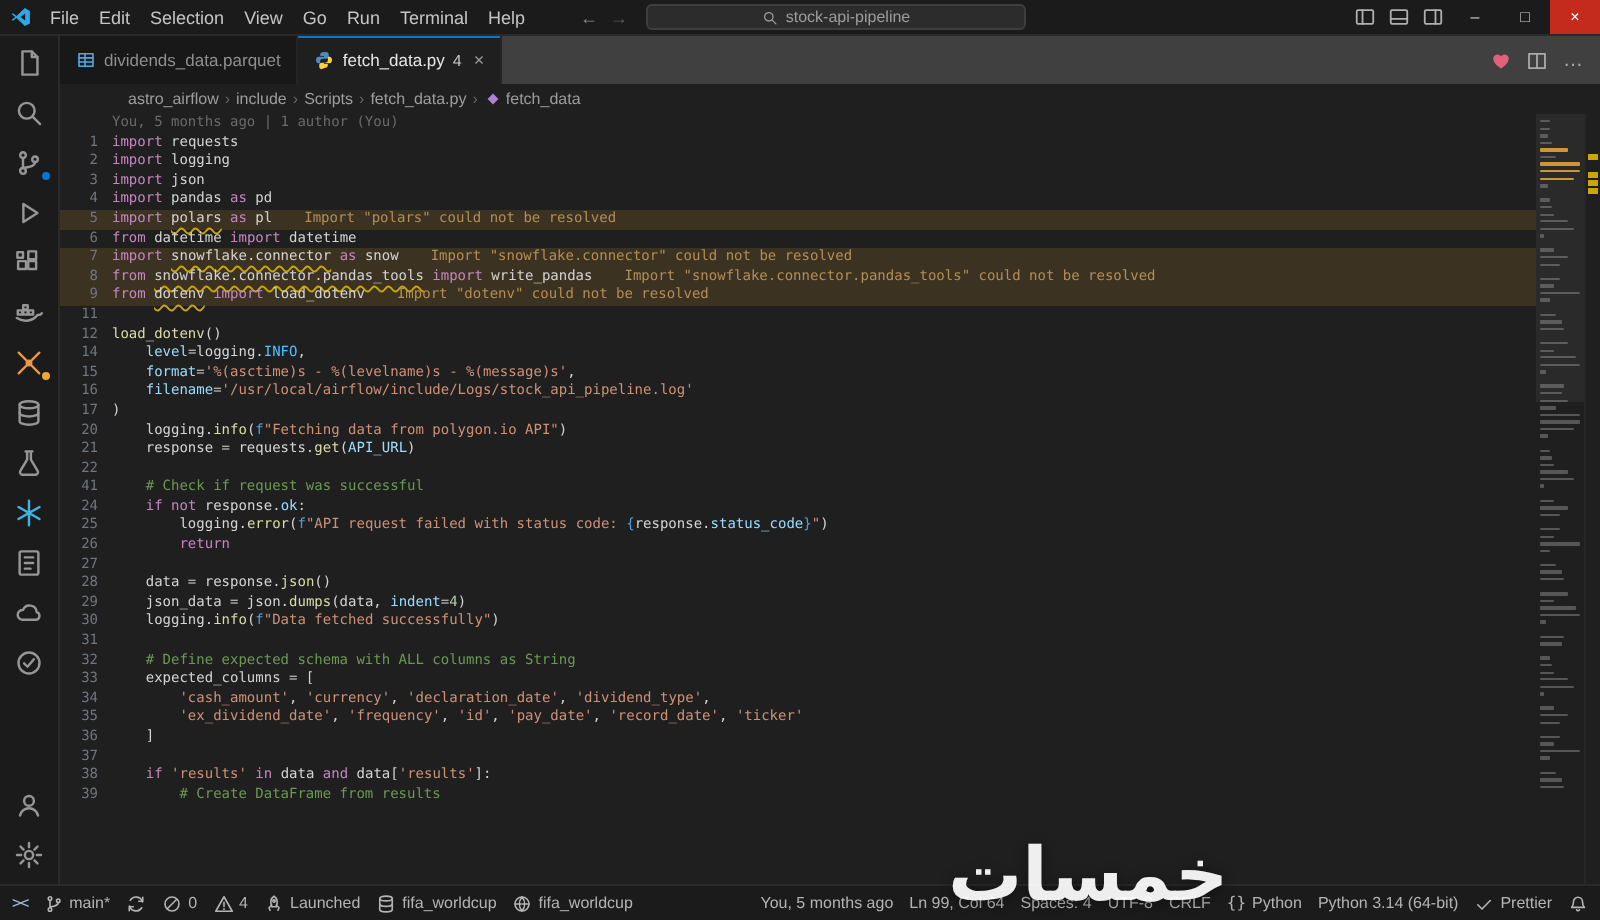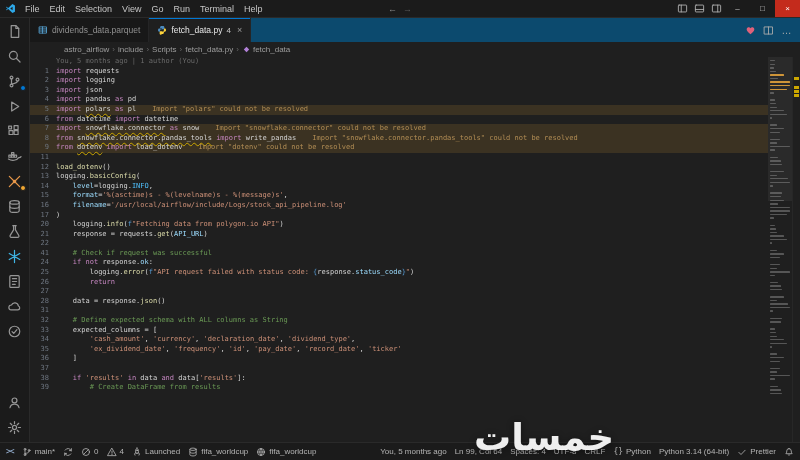--- a/index.html
+++ b/index.html
@@ -29,21 +29,21 @@
   .ab-item{width:30px;height:25px;display:flex;align-items:center;justify-content:center;color:#969696;position:relative;}
   .ab-item .icn{width:15px;height:15px;}
   .ab-badge{position:absolute;right:4px;bottom:3px;width:6px;height:6px;border-radius:50%;border:1px solid #1b1b1b;}
   .ab-badge.blue{background:#0078d4;}
   .ab-badge.orange{background:#f0a732;}
   .ab-bottom{margin-top:auto;margin-bottom:2px;display:flex;flex-direction:column;align-items:center;}
 
   .editor-col{flex:1;display:flex;flex-direction:column;min-width:0;}
 
   
-  .tabbar{height:24px;flex:none;background:#0c4a6e;display:flex;align-items:stretch;}
+  .tabbar{height:24px;flex:none;background:#404040;display:flex;align-items:stretch;}
   .tab{display:flex;align-items:center;gap:4px;padding:0 8px;font-size:8.5px;color:#8f8f8f;background:#181818;border-right:1px solid #252526;position:relative;white-space:nowrap;}
   .tab .icn{width:10px;height:10px;}
   .tab.active{background:#1f1f1f;color:#e6e6e6;}
   .tab.active::before{content:'';position:absolute;top:0;left:0;right:0;height:1px;background:#0078d4;}
   .tab-badge{color:#c8c8c8;font-size:8px;}
   .tab-close{color:#9a9a9a;font-size:9px;margin-left:2px;}
   .editor-actions{margin-left:auto;display:flex;align-items:center;gap:1px;padding-right:5px;}
   .ea{width:17px;height:17px;display:flex;align-items:center;justify-content:center;color:#ababab;font-size:10px;}
   .ea .icn,.ea svg{width:11px;height:11px;}
 
@@ -106,20 +106,29 @@
         <span class="menu-item">Selection</span>
         <span class="menu-item">View</span>
         <span class="menu-item">Go</span>
         <span class="menu-item">Run</span>
         <span class="menu-item">Terminal</span>
         <span class="menu-item">Help</span>
       </div>
     <div class="tb-center">
       <span class="nav">←</span>
       <span class="nav dim">→</span>
+      <span class="cmd-pill">
+        <span class="icn">
+            <svg viewBox="0 0 16 16" fill="none" stroke="currentColor" stroke-width="1.3" stroke-linecap="round" stroke-linejoin="round">
+              <circle cx="6.8" cy="6.8" r="4.2"></circle>
+              <path d="M9.9 9.9l4 4"></path>
+            </svg>
+          </span>
+        <span>stock-api-pipeline</span>
+      </span>
     </div>
     <div class="tb-right">
       <span class="layout-btn">
           <span class="icn">
             <svg viewBox="0 0 16 16" fill="none" stroke="currentColor" stroke-width="1.3" stroke-linecap="round" stroke-linejoin="round">
               <rect x="2" y="3" width="12" height="10" rx="1"></rect>
               <path d="M6.2 3v10"></path>
             </svg>
           </span>
         </span>
@@ -354,34 +363,35 @@
               <div class="line"><span class="gutter">2</span><span class="ltext"><span class="tk-k">import</span><span class="tk-t"> logging</span></span></div>
               <div class="line"><span class="gutter">3</span><span class="ltext"><span class="tk-k">import</span><span class="tk-t"> json</span></span></div>
               <div class="line"><span class="gutter">4</span><span class="ltext"><span class="tk-k">import</span><span class="tk-t"> pandas </span><span class="tk-k">as</span><span class="tk-t"> pd</span></span></div>
               <div class="line warn"><span class="gutter">5</span><span class="ltext"><span class="tk-k">import</span><span class="tk-t"> </span><span class="tk-u">polars</span><span class="tk-t"> </span><span class="tk-k">as</span><span class="tk-t"> pl</span><span class="tk-msg">Import "polars" could not be resolved</span></span></div>
               <div class="line"><span class="gutter">6</span><span class="ltext"><span class="tk-k">from</span><span class="tk-t"> datetime </span><span class="tk-k">import</span><span class="tk-t"> datetime</span></span></div>
               <div class="line warn"><span class="gutter">7</span><span class="ltext"><span class="tk-k">import</span><span class="tk-t"> </span><span class="tk-u">snowflake.connector</span><span class="tk-t"> </span><span class="tk-k">as</span><span class="tk-t"> snow</span><span class="tk-msg">Import "snowflake.connector" could not be resolved</span></span></div>
               <div class="line warn"><span class="gutter">8</span><span class="ltext"><span class="tk-k">from</span><span class="tk-t"> </span><span class="tk-u">snowflake.connector.pandas_tools</span><span class="tk-t"> </span><span class="tk-k">import</span><span class="tk-t"> write_pandas</span><span class="tk-msg">Import "snowflake.connector.pandas_tools" could not be resolved</span></span></div>
               <div class="line warn"><span class="gutter">9</span><span class="ltext"><span class="tk-k">from</span><span class="tk-t"> </span><span class="tk-u">dotenv</span><span class="tk-t"> </span><span class="tk-k">import</span><span class="tk-t"> load_dotenv</span><span class="tk-msg">Import "dotenv" could not be resolved</span></span></div>
               <div class="line"><span class="gutter">11</span><span class="ltext"></span></div>
               <div class="line"><span class="gutter">12</span><span class="ltext"><span class="tk-f">load_dotenv</span><span class="tk-t">()</span></span></div>
-              <div class="line"><span class="gutter">13</span><span class="ltext"><span class="tk-t">logging.</span><span class="tk-f">basicConfig</span><span class="tk-t">(</span></span></div>
               <div class="line"><span class="gutter">14</span><span class="ltext"><span class="tk-t">    </span><span class="tk-v">level</span><span class="tk-t">=logging.</span><span class="tk-c">INFO</span><span class="tk-t">,</span></span></div>
               <div class="line"><span class="gutter">15</span><span class="ltext"><span class="tk-t">    </span><span class="tk-v">format</span><span class="tk-t">=</span><span class="tk-s">'%(asctime)s - %(levelname)s - %(message)s'</span><span class="tk-t">,</span></span></div>
               <div class="line"><span class="gutter">16</span><span class="ltext"><span class="tk-t">    </span><span class="tk-v">filename</span><span class="tk-t">=</span><span class="tk-s">'/usr/local/airflow/include/Logs/stock_api_pipeline.log'</span></span></div>
               <div class="line"><span class="gutter">17</span><span class="ltext"><span class="tk-t">)</span></span></div>
               <div class="line"><span class="gutter">20</span><span class="ltext"><span class="tk-t">    logging.</span><span class="tk-f">info</span><span class="tk-t">(</span><span class="tk-d">f</span><span class="tk-s">"Fetching data from polygon.io API"</span><span class="tk-t">)</span></span></div>
               <div class="line"><span class="gutter">21</span><span class="ltext"><span class="tk-t">    response = requests.</span><span class="tk-f">get</span><span class="tk-t">(</span><span class="tk-v">API_URL</span><span class="tk-t">)</span></span></div>
               <div class="line"><span class="gutter">22</span><span class="ltext"></span></div>
               <div class="line"><span class="gutter">41</span><span class="ltext"><span class="tk-cm">    # Check if request was successful</span></span></div>
               <div class="line"><span class="gutter">24</span><span class="ltext"><span class="tk-t">    </span><span class="tk-k">if</span><span class="tk-t"> </span><span class="tk-k">not</span><span class="tk-t"> response.</span><span class="tk-v">ok</span><span class="tk-t">:</span></span></div>
               <div class="line"><span class="gutter">25</span><span class="ltext"><span class="tk-t">        logging.</span><span class="tk-f">error</span><span class="tk-t">(</span><span class="tk-d">f</span><span class="tk-s">"API request failed with status code: </span><span class="tk-d">{</span><span class="tk-t">response.</span><span class="tk-v">status_code</span><span class="tk-d">}</span><span class="tk-s">"</span><span class="tk-t">)</span></span></div>
               <div class="line"><span class="gutter">26</span><span class="ltext"><span class="tk-t">        </span><span class="tk-k">return</span></span></div>
               <div class="line"><span class="gutter">27</span><span class="ltext"></span></div>
               <div class="line"><span class="gutter">28</span><span class="ltext"><span class="tk-t">    data = response.</span><span class="tk-f">json</span><span class="tk-t">()</span></span></div>
+              <div class="line"><span class="gutter">29</span><span class="ltext"><span class="tk-t">    json_data = json.</span><span class="tk-f">dumps</span><span class="tk-t">(data, </span><span class="tk-v">indent</span><span class="tk-t">=</span><span class="tk-n">4</span><span class="tk-t">)</span></span></div>
+              <div class="line"><span class="gutter">30</span><span class="ltext"><span class="tk-t">    logging.</span><span class="tk-f">info</span><span class="tk-t">(</span><span class="tk-d">f</span><span class="tk-s">"Data fetched successfully"</span><span class="tk-t">)</span></span></div>
               <div class="line"><span class="gutter">31</span><span class="ltext"></span></div>
               <div class="line"><span class="gutter">32</span><span class="ltext"><span class="tk-cm">    # Define expected schema with ALL columns as String</span></span></div>
               <div class="line"><span class="gutter">33</span><span class="ltext"><span class="tk-t">    expected_columns = [</span></span></div>
               <div class="line"><span class="gutter">34</span><span class="ltext"><span class="tk-t">        </span><span class="tk-s">'cash_amount'</span><span class="tk-t">, </span><span class="tk-s">'currency'</span><span class="tk-t">, </span><span class="tk-s">'declaration_date'</span><span class="tk-t">, </span><span class="tk-s">'dividend_type'</span><span class="tk-t">,</span></span></div>
               <div class="line"><span class="gutter">35</span><span class="ltext"><span class="tk-t">        </span><span class="tk-s">'ex_dividend_date'</span><span class="tk-t">, </span><span class="tk-s">'frequency'</span><span class="tk-t">, </span><span class="tk-s">'id'</span><span class="tk-t">, </span><span class="tk-s">'pay_date'</span><span class="tk-t">, </span><span class="tk-s">'record_date'</span><span class="tk-t">, </span><span class="tk-s">'ticker'</span></span></div>
               <div class="line"><span class="gutter">36</span><span class="ltext"><span class="tk-t">    ]</span></span></div>
               <div class="line"><span class="gutter">37</span><span class="ltext"></span></div>
               <div class="line"><span class="gutter">38</span><span class="ltext"><span class="tk-t">    </span><span class="tk-k">if</span><span class="tk-t"> </span><span class="tk-s">'results'</span><span class="tk-t"> </span><span class="tk-k">in</span><span class="tk-t"> data </span><span class="tk-k">and</span><span class="tk-t"> data[</span><span class="tk-s">'results'</span><span class="tk-t">]:</span></span></div>
               <div class="line"><span class="gutter">39</span><span class="ltext"><span class="tk-cm">        # Create DataFrame from results</span></span></div>
             </div>

